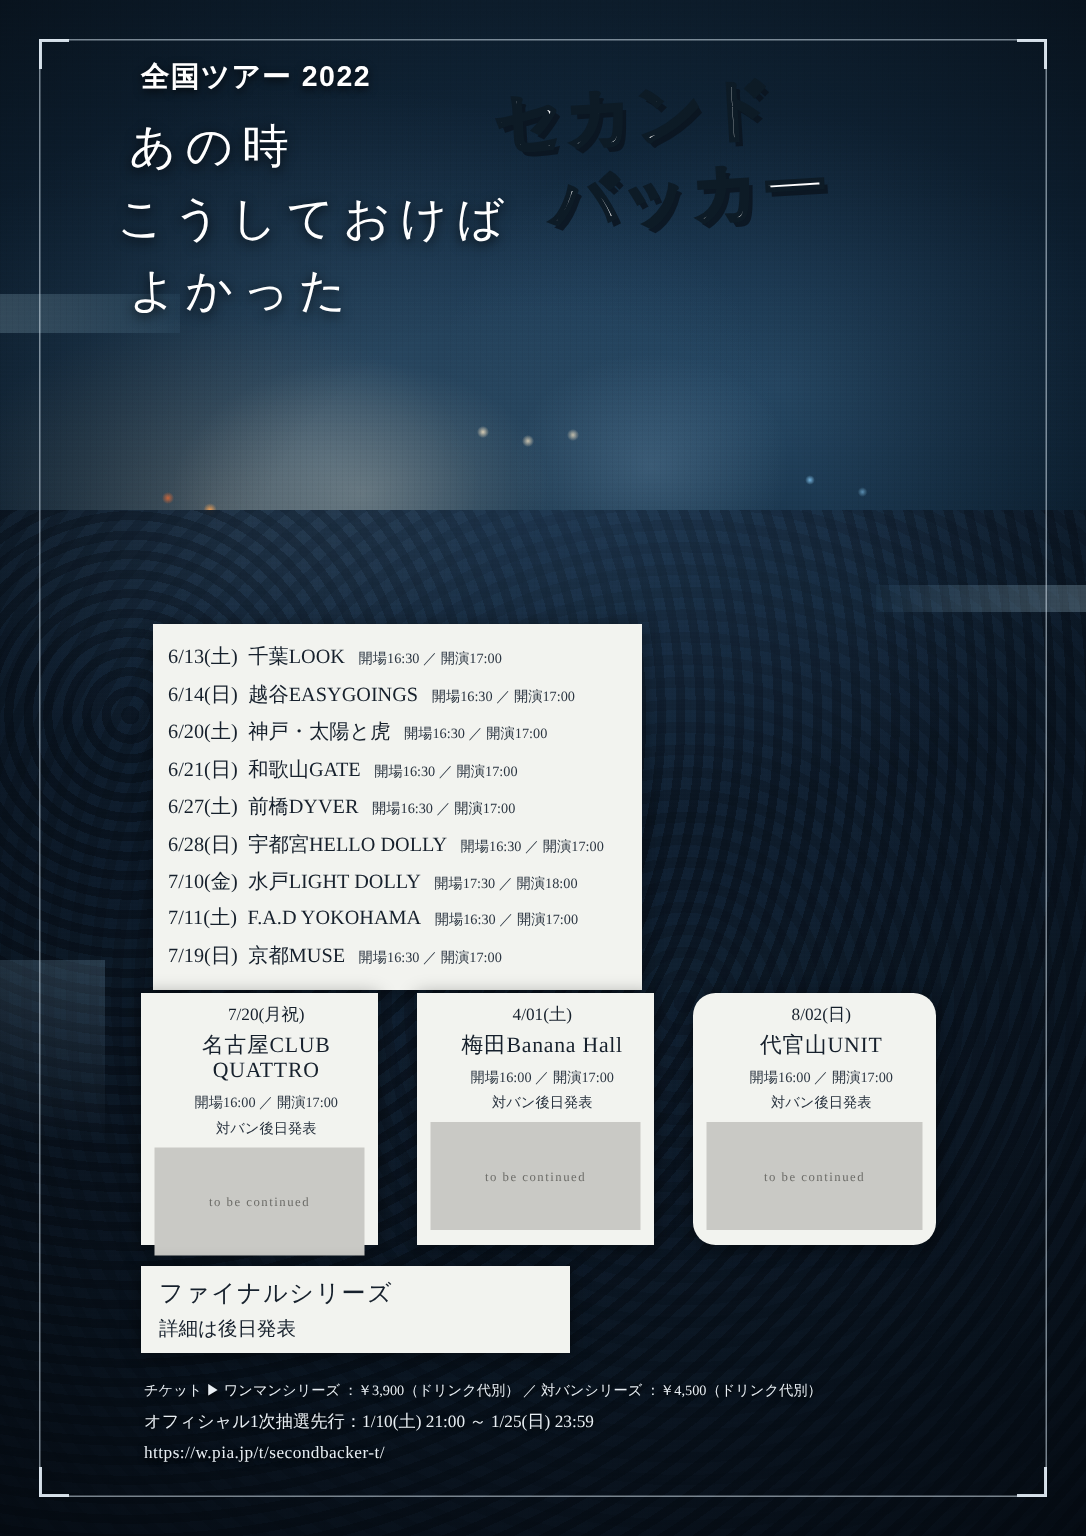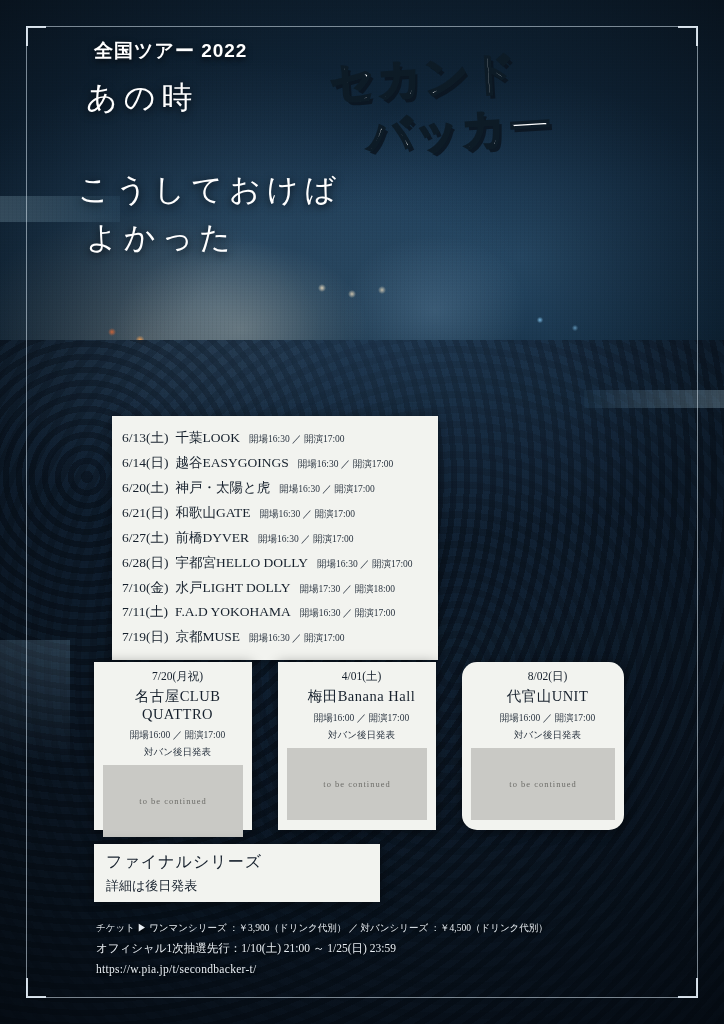--- a/index.html
+++ b/index.html
@@ -97,21 +97,21 @@
     font-weight:bold;font-size:19px;letter-spacing:1px;
     text-shadow:0 2px 6px rgba(0,0,0,.8);
   }
   .headline{
     position:absolute;left:86px;top:74px;width:330px;
     color:#fff;font-family:"Liberation Serif",serif;
     font-size:31px;line-height:1.55;letter-spacing:6px;
     text-shadow:0 2px 8px rgba(0,0,0,.85);
   }
   .headline div{white-space:nowrap;}
-  .headline .l2{margin-left:-8px;margin-top:44px;}
+  .headline .l2{margin-left:-8px;}
   .logo{
     position:absolute;right:92px;top:46px;width:300px;height:130px;
     transform:rotate(-3.5deg);
   }
   .logo .lrow{
     color:#fff;font-family:"Liberation Sans",sans-serif;
     font-weight:bold;font-size:44px;letter-spacing:2px;
     -webkit-text-stroke:2px #0d1b26;
     text-shadow:3px 4px 0 rgba(10,20,30,.85);
     line-height:1.25;
@@ -125,21 +125,21 @@
     text-shadow:0 2px 6px rgba(0,0,0,.9);
   }
   #sec-oneman{left:96px;top:388px;}
   #sec-taiban{left:96px;top:634px;}
 
   
   .panel{
     position:absolute;background:#f2f3ef;color:#16202c;
     box-shadow:0 2px 12px rgba(0,0,0,.45);
   }
-  #oneman-panel{left:112px;top:416px;width:326px;padding:10px 0 10px 0;}
+  #oneman-panel{left:102px;top:416px;width:326px;padding:10px 0 10px 0;}
   .date-row{
     display:flex;align-items:baseline;
     padding:2px 0 2px 10px;font-size:13.5px;line-height:1.55;
     white-space:nowrap;
   }
   .date-row .d{letter-spacing:0px;}
   .date-row .v{margin-left:7px;}
   .date-row .t{margin-left:9px;font-size:9.5px;color:#2a3440;letter-spacing:0;}
 
   

